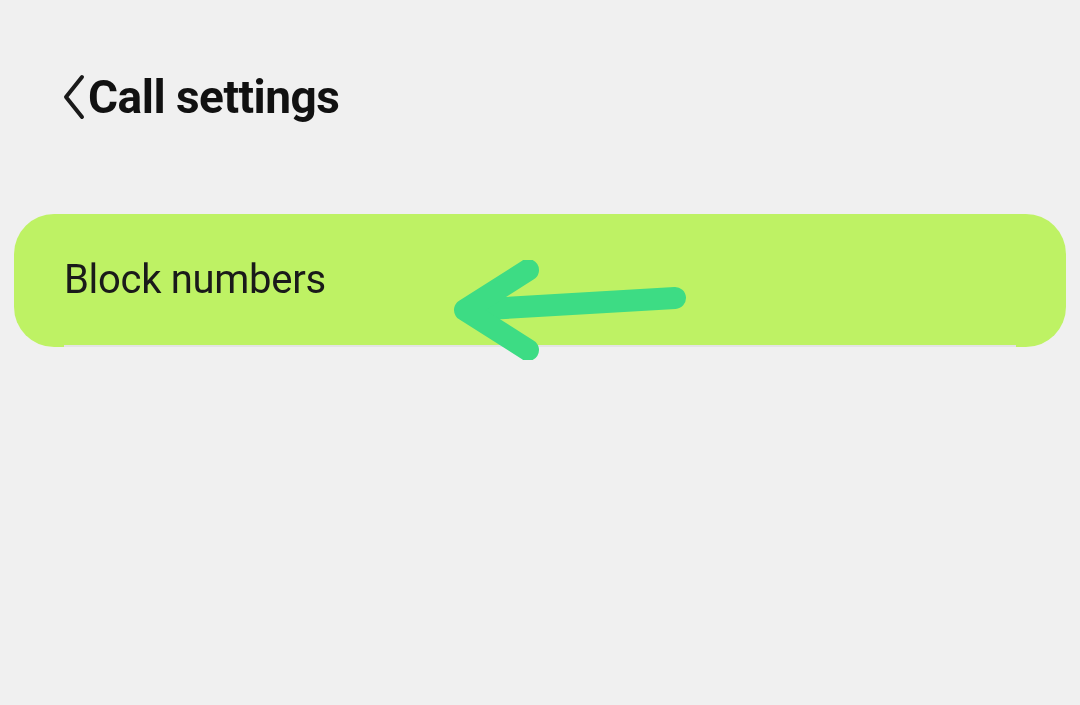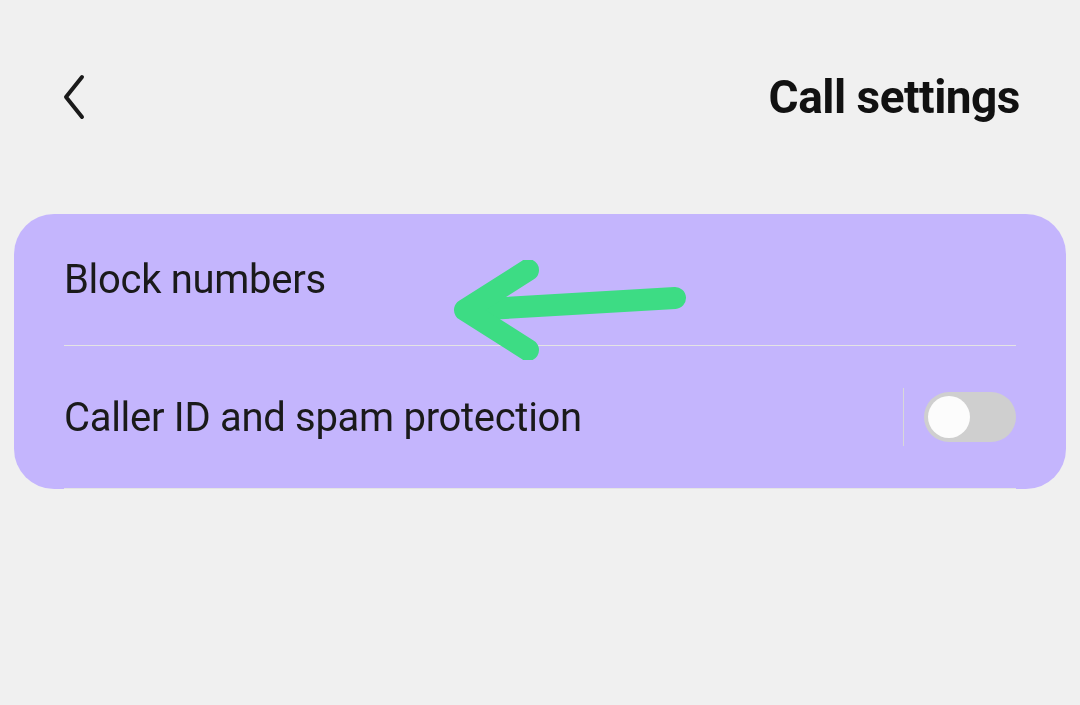--- a/index.html
+++ b/index.html
@@ -12,36 +12,35 @@
       height: 705px;
       background: #f0f0f0;
       font-family: -apple-system, BlinkMacSystemFont, 'Segoe UI', Roboto, Helvetica, Arial, sans-serif;
       overflow: hidden;
       position: relative;
     }
     .header {
       display: flex;
       align-items: center;
       padding: 70px 60px 0 60px;
-      justify-content: space-between;
     }
     .back-button {
       cursor: pointer;
       display: flex;
       align-items: center;
       justify-content: center;
     }
     .page-title {
       font-size: 46px;
       font-weight: 700;
       color: #111;
       letter-spacing: -0.5px;
     }
     .card {
-      background: #c4b5fd;
+      background: #bef264;
       border-radius: 40px;
       margin: 90px 14px 0 14px;
       padding: 0;
       overflow: hidden;
     }
     .row {
       display: flex;
       align-items: center;
       justify-content: space-between;
       padding: 42px 50px;
@@ -103,28 +102,19 @@
     </svg>
   </div>
   <h1 class="page-title">Call settings</h1>
 </div>
 
 <div class="card">
   <div class="row">
     <span class="row-label">Block numbers</span>
   </div>
   <div class="divider"></div>
-  <div class="row">
-    <span class="row-label">Caller ID and spam protection</span>
-    <div class="toggle-wrap">
-      <div class="toggle-divider"></div>
-      <div class="toggle">
-        <div class="toggle-knob"></div>
-      </div>
-    </div>
-  </div>
   <div class="divider"></div>
 </div>
 
 <svg class="annotation-arrow" width="240" height="100" viewBox="0 0 240 100">
   <path d="M225 38 L20 50" stroke="#3ddc84" stroke-width="22" stroke-linecap="round"></path>
   <path d="M78 10 L15 50 L78 90" fill="none" stroke="#3ddc84" stroke-width="22" stroke-linecap="round" stroke-linejoin="round"></path>
 </svg>
 
 </body></html>

